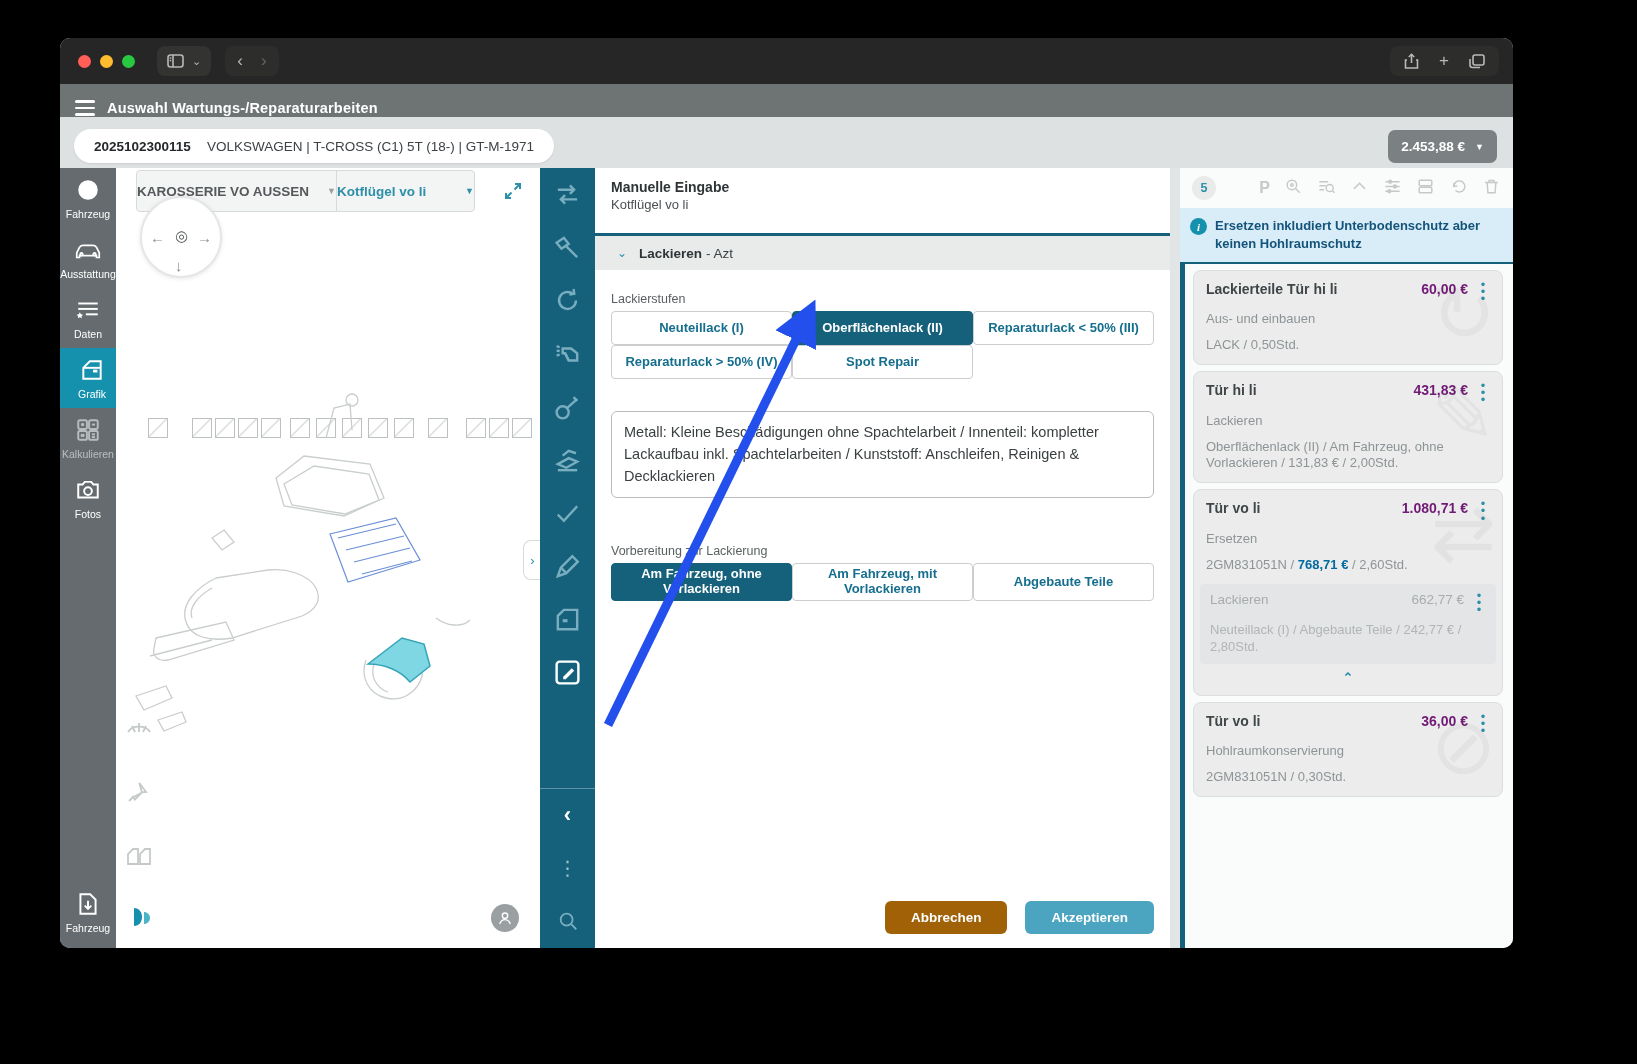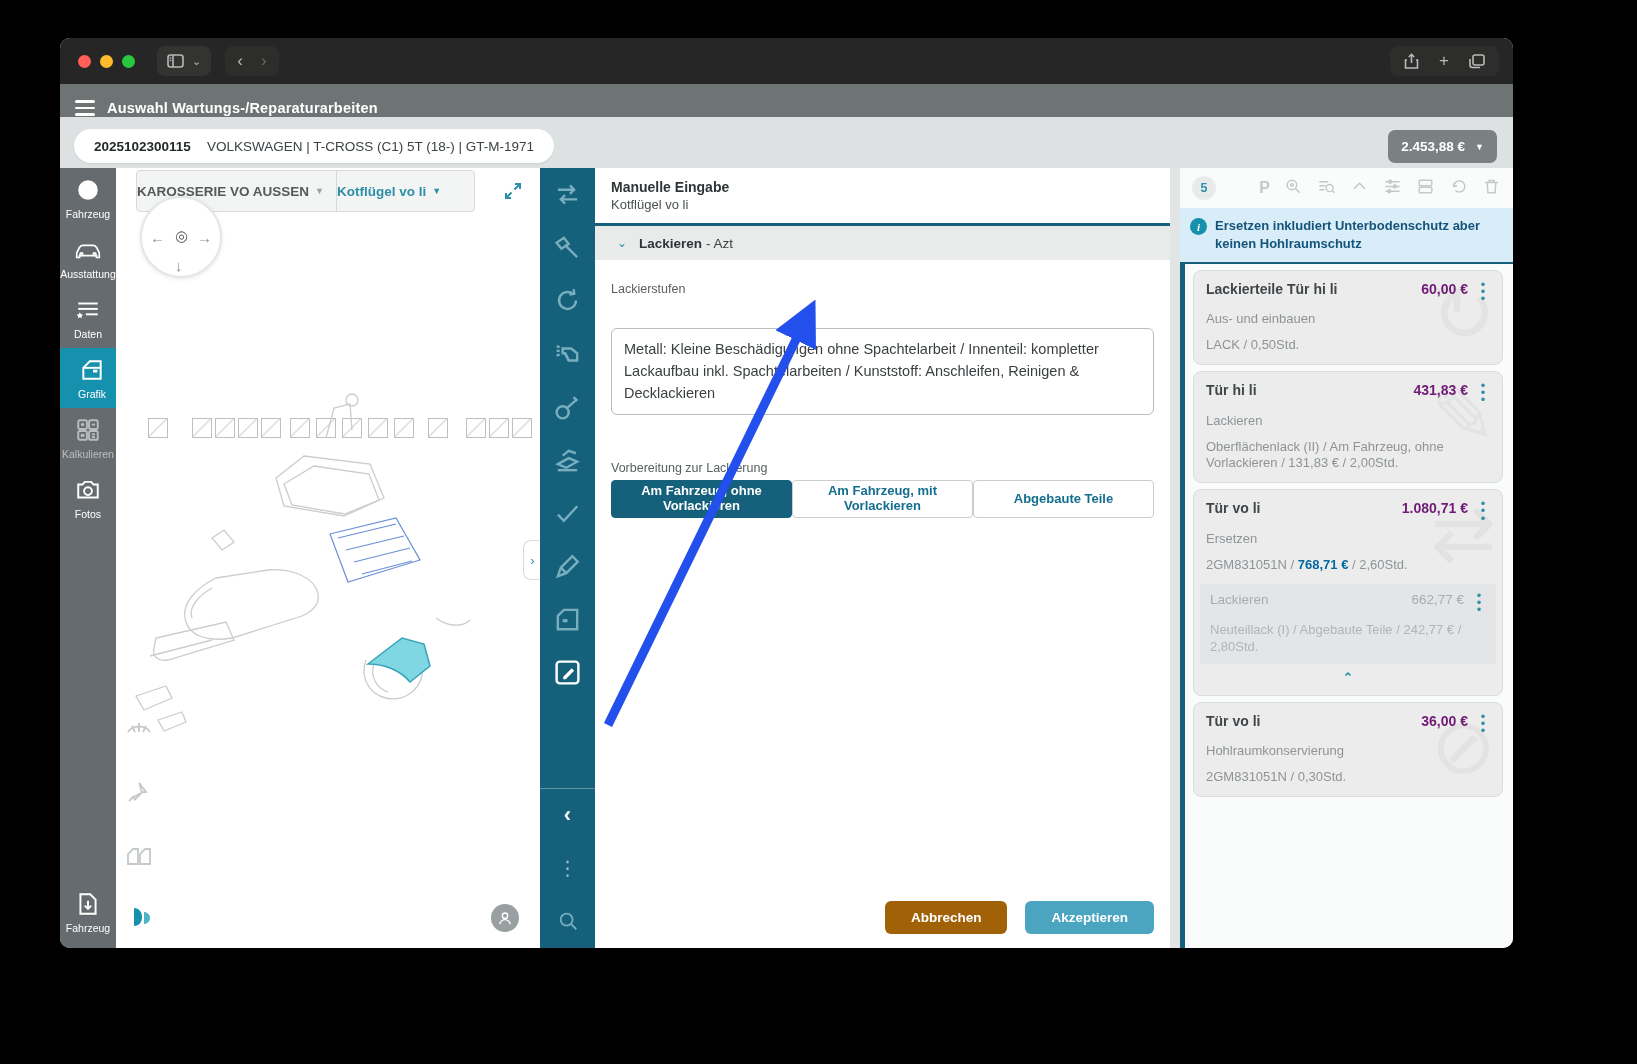--- a/index.html
+++ b/index.html
@@ -40,21 +40,21 @@
   .content { position:absolute; left:0; top:130px; width:100%; height:780px; }
   .sidebar { position:absolute; left:0; top:0; width:56px; height:100%; background:#656b6e; display:flex; flex-direction:column; align-items:center; }
   .side-item { width:56px; padding:9px 0 8px; display:flex; flex-direction:column; align-items:center; gap:5px; color:#fff; font-size:10.5px; }
   .side-item.active { background:#1591ad;padding-left:8px; }
   .side-item.disabled { opacity:.55; }
   .side-item svg { width:30px; height:26px; stroke:#fff; fill:none; stroke-width:1.8; }
   .side-item.bottom { margin-top:auto; margin-bottom:6px; }
 
   .gpanel { position:absolute; left:56px; top:0; width:424px; height:100%; background:#fff; }
   .ddbar { position:absolute; left:20px; top:2px; width:339px; height:42px; background:#f3f4f4; border:1px solid #d8dada; border-radius:4px; display:flex; }
-  .ddcell { display:flex; align-items:center; justify-content:flex-start; gap:6px; font-size:13.5px; font-weight:bold; }
+  .ddcell { display:flex; align-items:center; justify-content:space-between; gap:6px; font-size:13.5px; font-weight:bold; }
   .ddcell.c1 { width:200px; color:#55595b; border-right:1px solid #d8dada; }
   .ddcell.c2 { width:137px; color:#2d8fa8; }
   .caret { font-size:9px; color:#9aa0a2; } .ddcell.c2 .caret{color:#2d8fa8;}
   .expand-ic { position:absolute; left:388px; top:14px; }
   .compass { position:absolute; left:24px; top:28px; width:82px; height:82px; border-radius:50%; background:#fff; border:2px solid #e4e6e7; box-shadow:0 1px 4px rgba(0,0,0,.10); }
   .compass span { position:absolute; color:#8a9093; font-size:15px; }
   .thumbrow { position:absolute; left:0; top:250px; width:100%; height:22px; }
   .thumb { position:absolute; width:20px; height:20px; border:1px solid #bcc0c1; background:
      linear-gradient(135deg, transparent 44%, #d4d7d8 48%, transparent 54%); }
   .gp-left-icons { position:absolute; left:10px; top:548px; display:flex; flex-direction:column; gap:40px; }
@@ -67,21 +67,21 @@
   .tbtn { width:55px; height:54px; display:flex; align-items:center; justify-content:center; }
   .tbtn svg { width:29px; height:29px; stroke:#78aebf; fill:none; stroke-width:2; }
   .tbtn.active svg { stroke:#fff; }
   .tb-divider { width:55px; border-top:1px solid #5d93a5; margin-top:88px; }
   .tbtn.small svg { width:22px; height:22px; }
   .tbtn .glyph { color:#9cc3cf; font-size:20px; }
   .tbtn.back-w { color:#fff; font-size:22px; font-weight:bold; }
 
   
   .editor { position:absolute; left:535px; top:0; width:575px; height:100%; background:#fff; }
-  .ed-head { height:58px; border-bottom:3px solid #15607a; padding:11px 16px 3px; }
+  .ed-head { height:68px; border-bottom:3px solid #15607a; padding:11px 16px 3px; }
   .ed-head .t { font-size:14px; font-weight:bold; color:#2f3537; }
   .ed-head .s { font-size:13px; color:#4a5052; margin-top:2px; }
   .ed-section { height:34px; background:#e9ebeb; display:flex; align-items:center; padding-left:22px; gap:12px; font-size:13.5px; color:#3c4245; }
   .ed-section b { color:#2f3537; }
   .ed-section .chev { color:#2d8fa8; font-size:12px; }
   .ed-body { padding:12px 16px 0; }
   .grp-label { font-size:12.5px; color:#5a6062; margin:10px 0 5px; }
   .btn-grid { display:grid; grid-template-columns:repeat(3,1fr); }
   .opt-btn { height:34px; background:#fff; border:1px solid #cbcdce; border-radius:4px; color:#156e8e; font-size:13px; font-weight:bold; display:flex; align-items:center; justify-content:center; text-align:center; line-height:1.15; padding:2px 6px; }
   .opt-btn.sel { background:#15607a; border-color:#15607a; color:#fff; }
@@ -432,20 +432,28 @@
       <div class="ed-head">
         <div class="t">Manuelle Eingabe</div>
         <div class="s">Kotflügel vo li</div>
       </div>
       <div class="ed-section">
         <span class="chev">⌄</span>
         <span><b>Lackieren</b> <span>- Azt</span></span>
       </div>
       <div class="ed-body">
         <div class="grp-label">Lackierstufen</div>
+        <div class="btn-grid">
+          <div class="opt-btn">Neuteillack (I)</div>
+          <div class="opt-btn sel">Oberflächenlack (II)</div>
+          <div class="opt-btn">Reparaturlack &lt; 50% (III)</div>
+          <div class="opt-btn">Reparaturlack &gt; 50% (IV)</div>
+          <div class="opt-btn">Spot Repair</div>
+          <div></div>
+        </div>
         <div class="desc-box">Metall: Kleine Beschädigungen ohne Spachtelarbeit / Innenteil: kompletter Lackaufbau inkl. Spachtelarbeiten / Kunststoff: Anschleifen, Reinigen &amp; Decklackieren</div>
         <div class="prep-wrap">
           <div class="grp-label">Vorbereitung zur Lackierung</div>
           <div class="btn-grid">
             <div class="opt-btn two sel">Am Fahrzeug, ohne Vorlackieren</div>
             <div class="opt-btn two">Am Fahrzeug, mit Vorlackieren</div>
             <div class="opt-btn two">Abgebaute Teile</div>
           </div>
         </div>
       </div>

